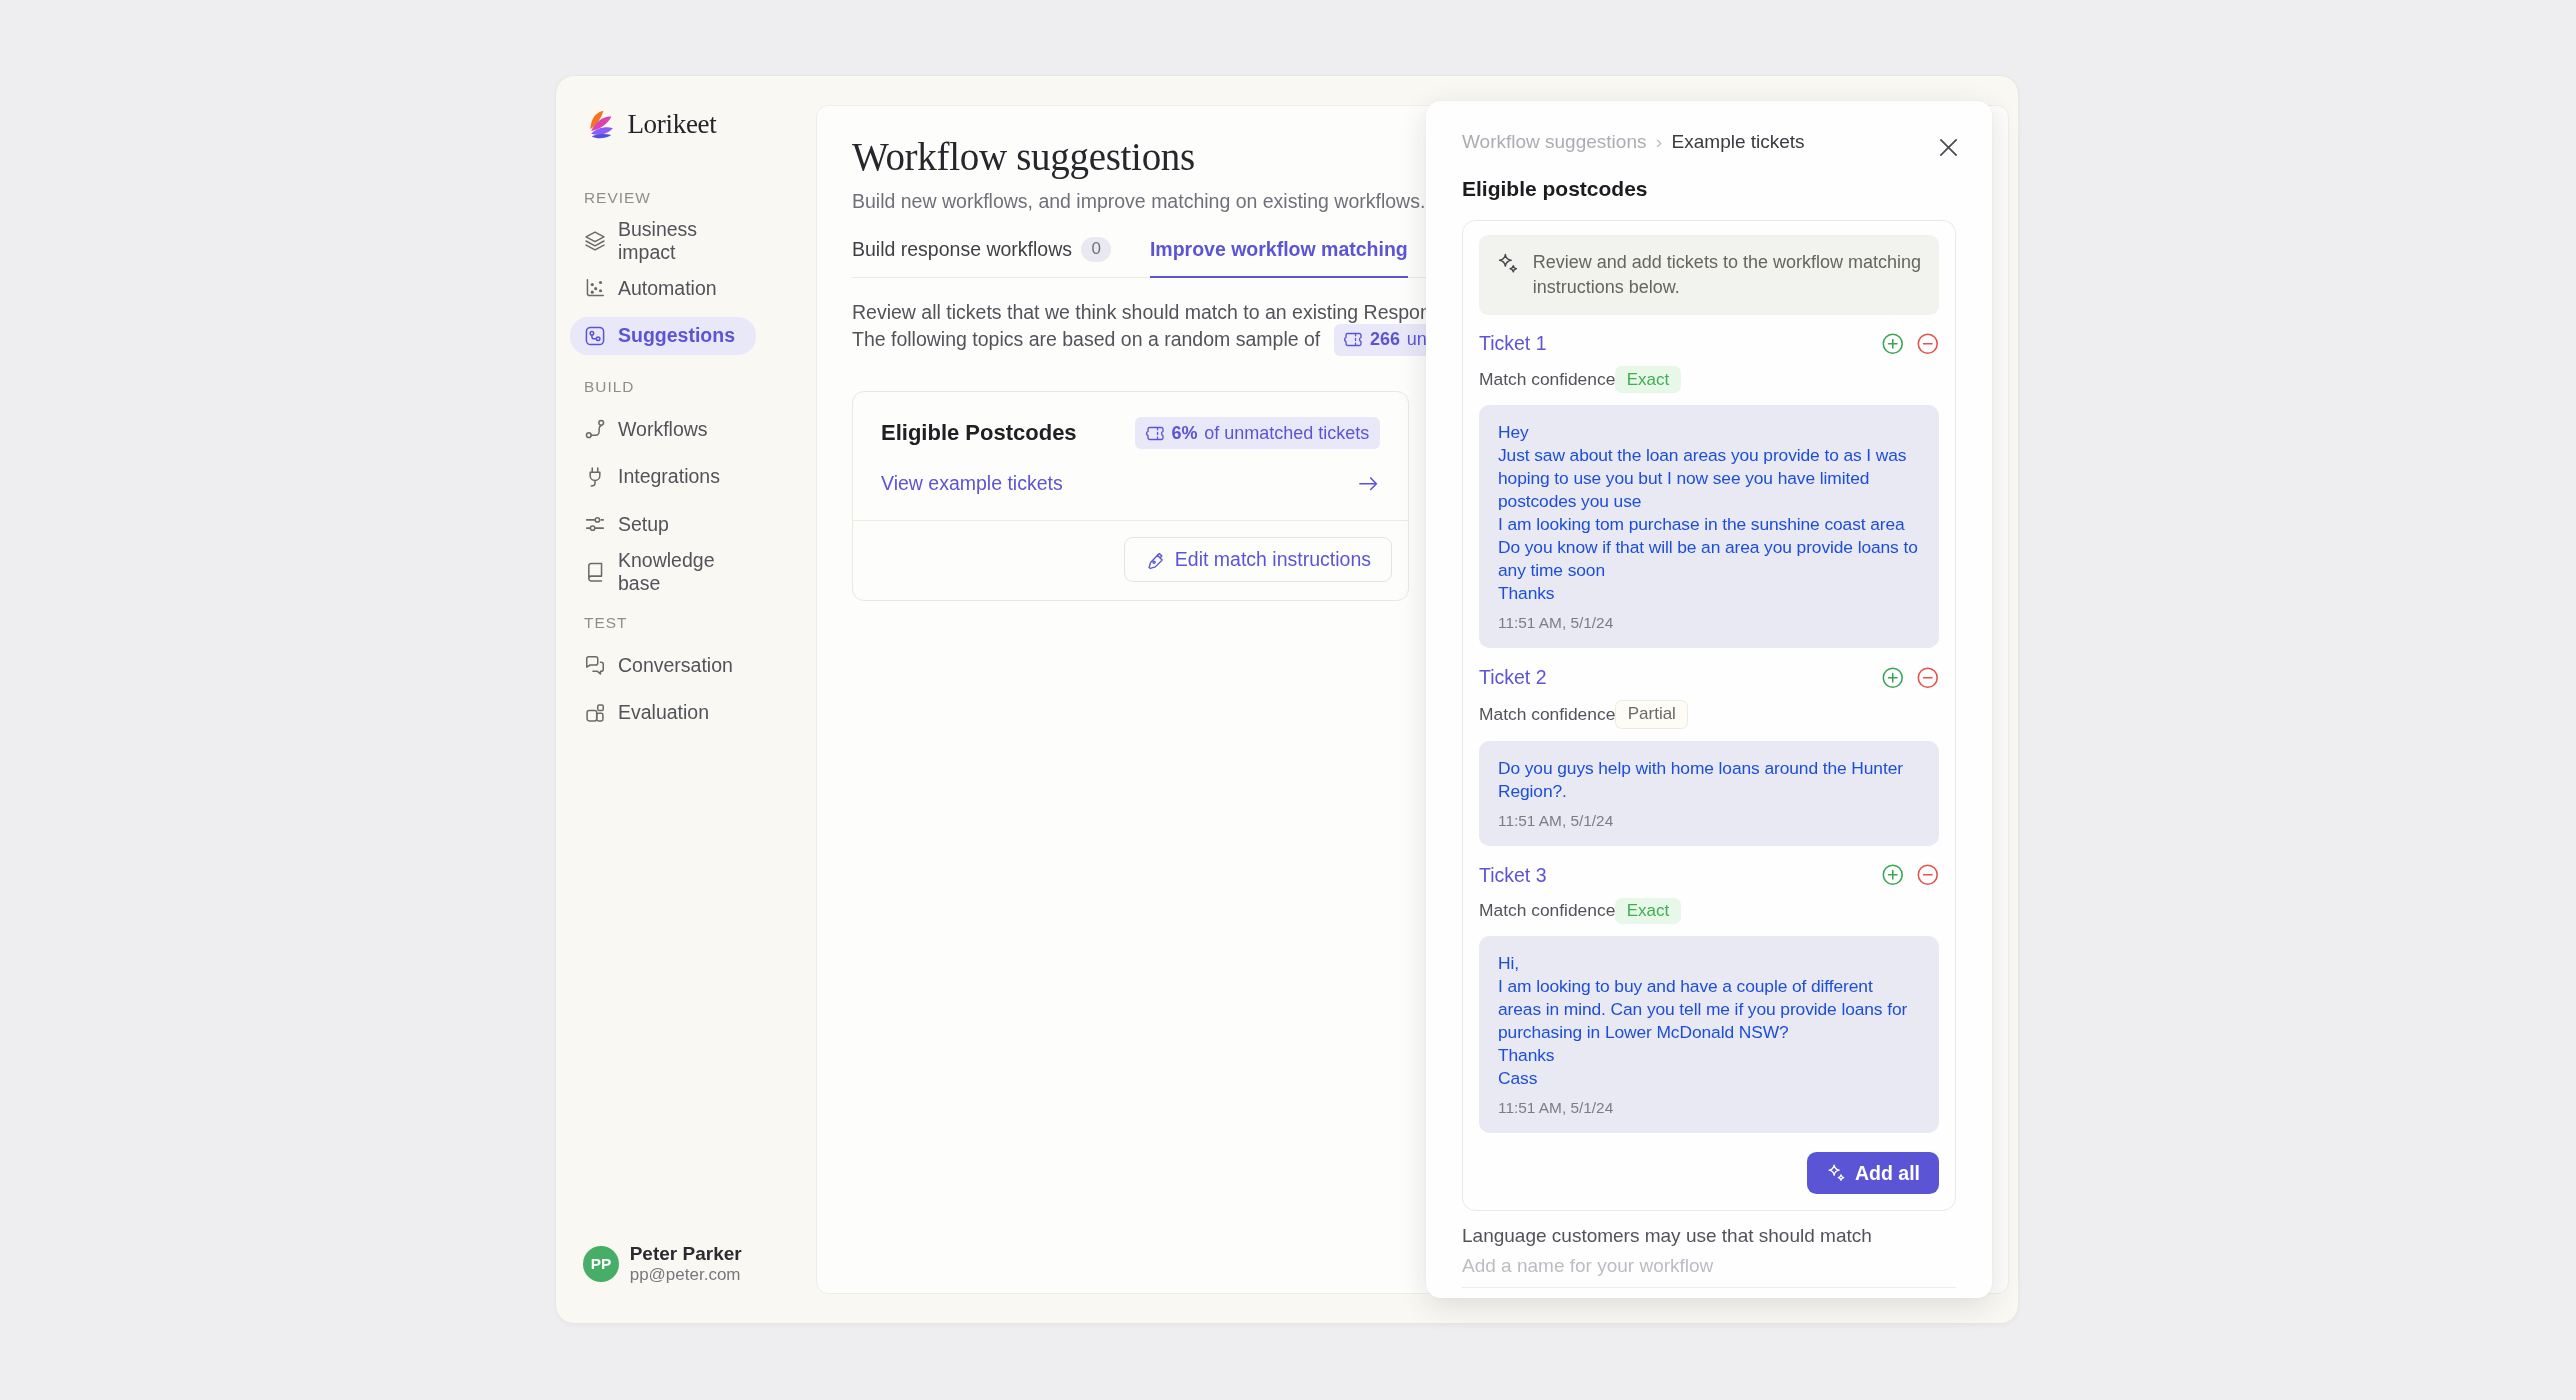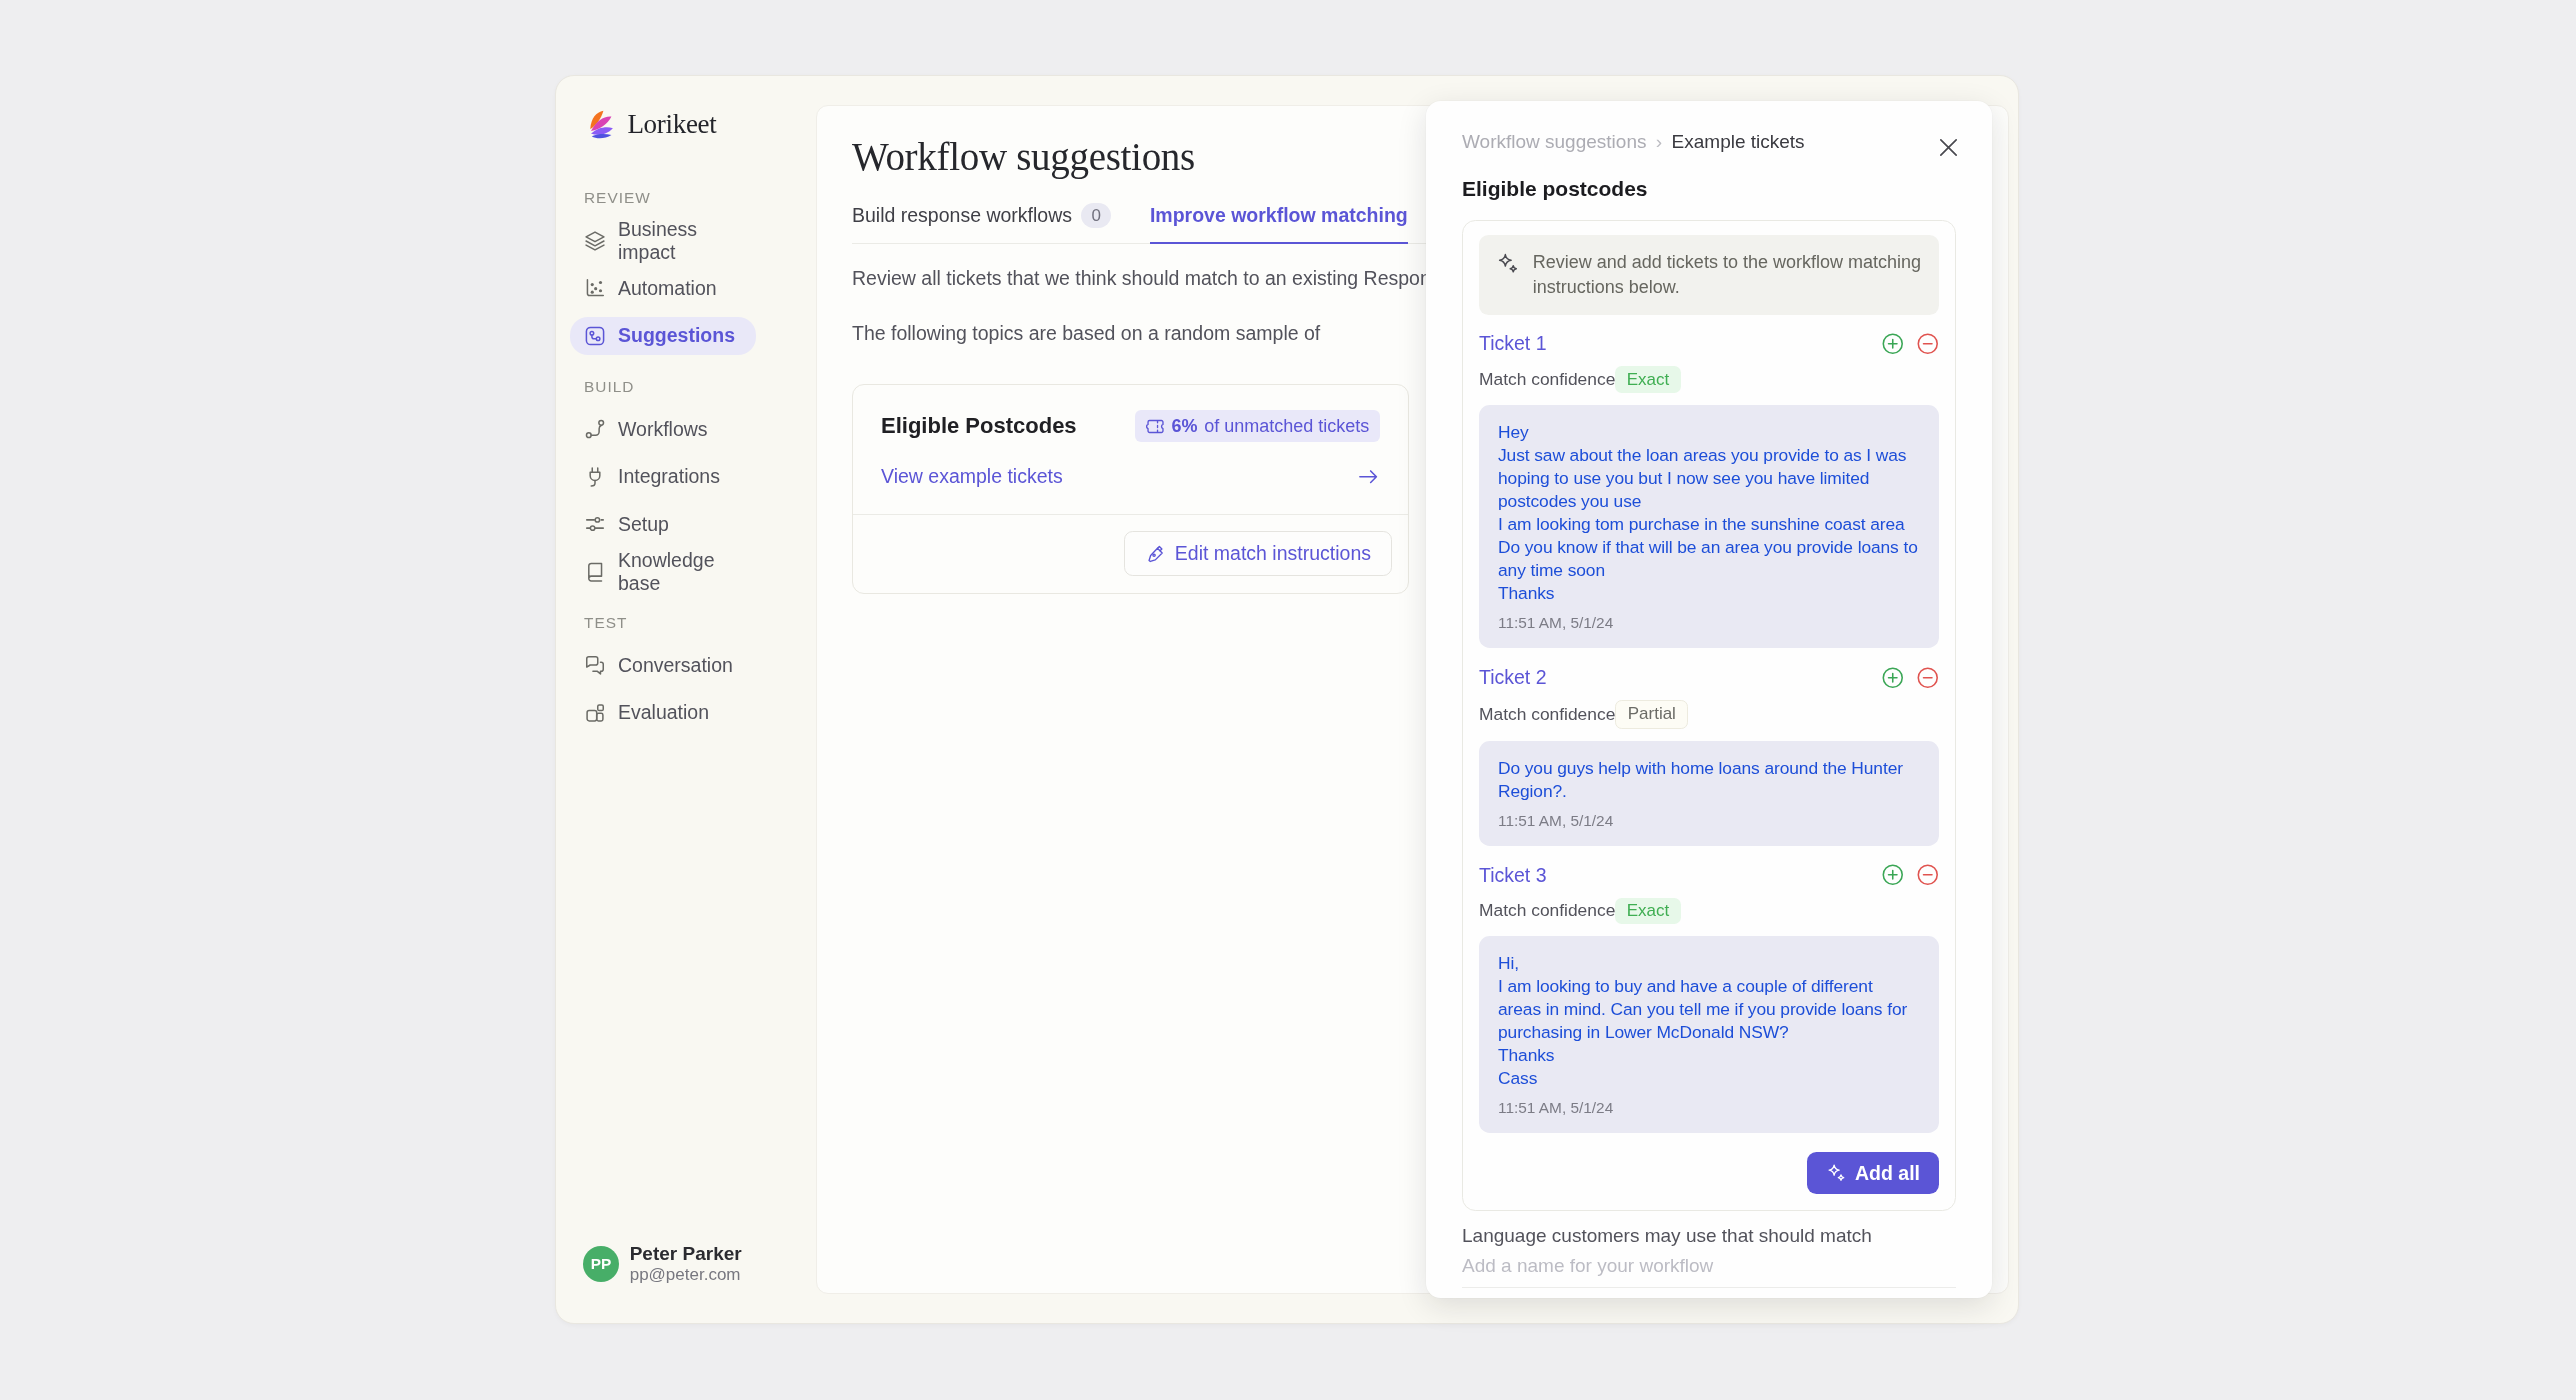--- a/index.html
+++ b/index.html
@@ -48,21 +48,21 @@
     background:#fdfdfb; border:0.7px solid #f0eee8; border-radius:12px;
     padding:28px 35px 0 35px; overflow:hidden;
   }
   .page-title { font-family:"Liberation Serif","DejaVu Serif",serif; font-size:39px; font-weight:400; color:#26272c; letter-spacing:-0.3px; }
   .page-subtitle { margin-top:10.7px; font-size:19.5px; color:#70707a; }
   .tabs { margin-top:24px; display:flex; gap:39px; border-bottom:1.3px solid #ebebe6; }
   .tab { display:flex; align-items:center; gap:9.4px; padding-bottom:14.8px; font-size:19.5px; color:#3f3f46; cursor:pointer; }
   .tab-badge { background:#e9e9f2; color:#71717e; border-radius:670px; padding:2.7px 10px; font-size:17px; }
   .tab.active { color:#5b55d6; font-weight:700; border-bottom:2.7px solid #5b55d6; margin-bottom:-1.3px; }
   .intro-line { margin-top:23px; font-size:19.5px; color:#52525b; white-space:nowrap; }
-  .sample-line { margin-top:27px; display:flex; align-items:center; gap:13.4px; font-size:19.5px; color:#52525b; white-space:nowrap;justify-content:space-between; }
+  .sample-line { display:flex; align-items:center; gap:13.4px; font-size:19.5px; color:#52525b; white-space:nowrap; }
   .chip {
     display:inline-flex; align-items:center; gap:6.7px; background:#e9e8f9; color:#5b55d6;
     border-radius:6px; padding:5.4px 10.7px; font-size:18px; white-space:nowrap;
   }
   .chip b { font-weight:700; }
   .chip svg { width:19px; height:19px; }
   .chip .stroke { stroke:#5b55d6; stroke-width:2; fill:none; stroke-linecap:round; stroke-linejoin:round; }
   
   .wf-card { margin-top:35px; width:557px; border:1.3px solid #e9e8e1; border-radius:12px; background:#fdfdfb; }
   .wf-card-top { padding:25.5px 28px 0 28px; }
@@ -237,20 +237,21 @@
       <div class="avatar">PP</div>
       <div>
         <div class="user-name">Peter Parker</div>
         <div class="user-email">pp@peter.com</div>
       </div>
     </div>
   </div>
 
   <div class="content-card">
     <div class="page-title">Workflow suggestions</div>
+    <div class="page-subtitle">Build new workflows, and improve matching on existing workflows.</div>
 
     <div class="tabs">
       <div class="tab">
         <span>Build response workflows</span>
         <span class="tab-badge">0</span>
       </div>
       <div class="tab active">
         <span>Improve workflow matching</span>
       </div>
     </div>

